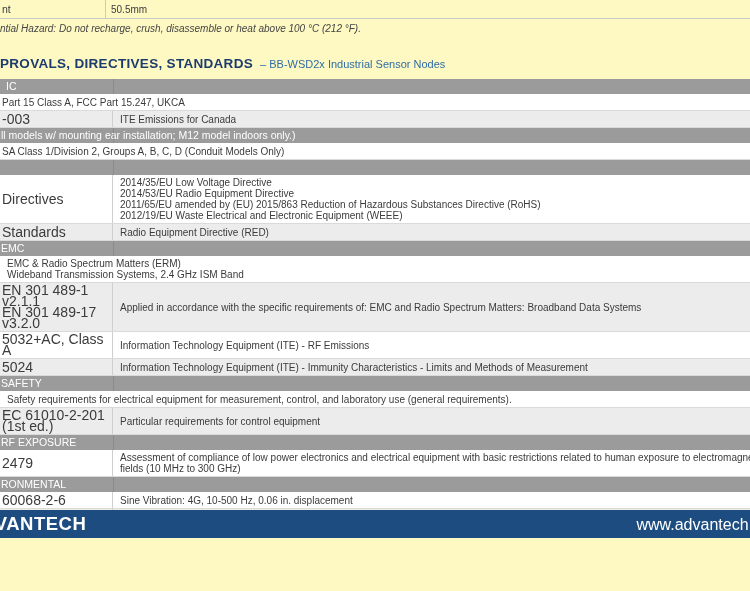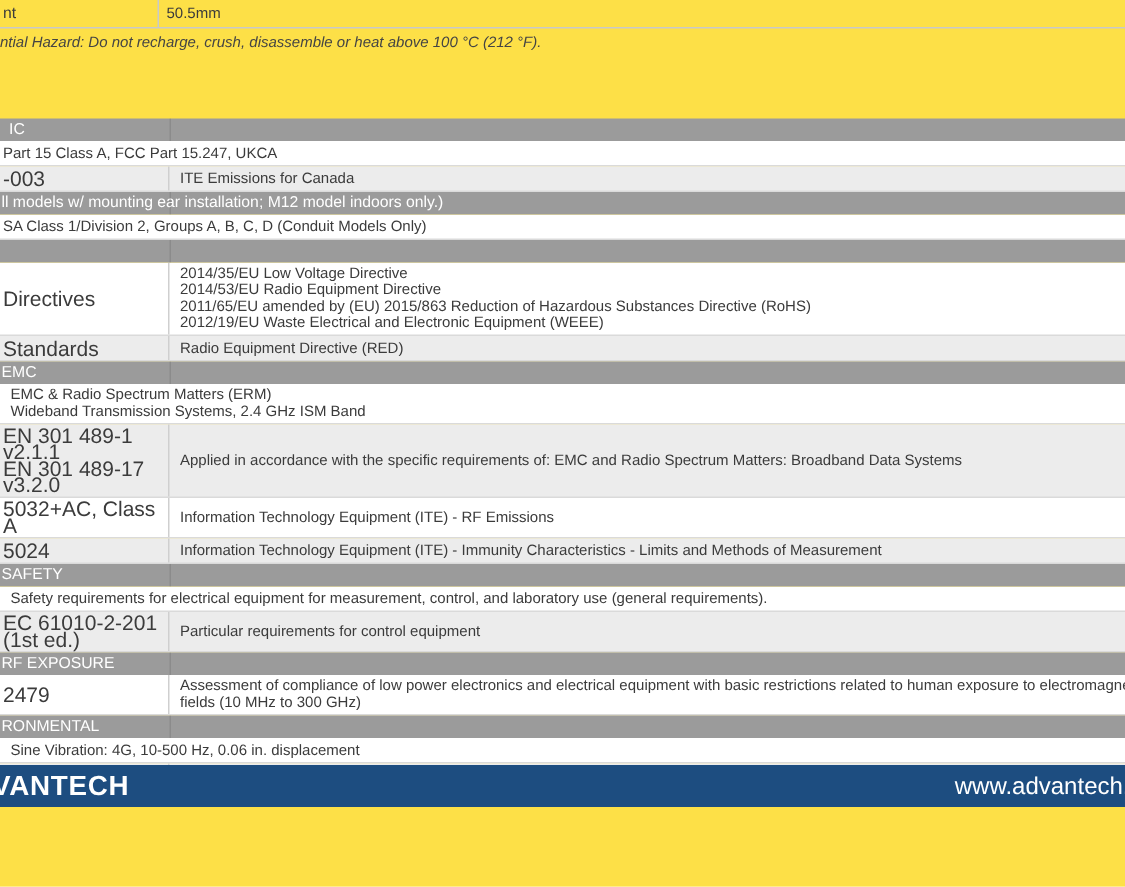--- a/index.html
+++ b/index.html
@@ -1,17 +1,17 @@
 <!DOCTYPE html>
 <html><head>
 <meta charset="utf-8">
 <style>
   html,body{margin:0;padding:0;background:#fff;}
   body{width:750px;height:591px;overflow:hidden;font-family:"Liberation Sans","DejaVu Sans",sans-serif;}
-  .page{position:relative;width:750px;height:591px;overflow:hidden;background:#fde047;}
+  .page{position:relative;width:750px;height:591px;overflow:hidden;background:#fef9c3;}
 
   
   .top-row{position:absolute;top:0;left:0;width:750px;height:19px;border-bottom:1px solid #c9c9c9;display:flex;box-sizing:border-box;}
   .top-row .cl{flex:0 0 106px;border-right:1px solid #c9c9c9;font-size:10.5px;color:#3b3b3b;display:flex;align-items:center;padding-left:2px;box-sizing:border-box;}
   .top-row .cr{flex:1;font-size:10px;color:#3b3b3b;display:flex;align-items:center;padding-left:5px;}
 
   .hazard{position:absolute;top:23px;left:0;font-size:10px;font-style:italic;color:#444;white-space:nowrap;}
 
   .title-row{position:absolute;top:56px;left:0;display:flex;align-items:baseline;white-space:nowrap;}
   .title-main{font-size:13.5px;font-weight:bold;color:#1c3c6e;letter-spacing:.3px;}
@@ -37,20 +37,24 @@
 
 <div class="page">
 
   <div class="top-row">
     <div class="cl">nt</div>
     <div class="cr">50.5mm</div>
   </div>
 
   <div class="hazard">ntial Hazard:  Do not recharge, crush, disassemble or heat above 100 °C  (212 °F).</div>
 
+  <div class="title-row">
+    <span class="title-main">PROVALS, DIRECTIVES, STANDARDS</span>
+    <span class="title-sub">– BB-WSD2x Industrial Sensor Nodes</span>
+  </div>
 
   <div class="main-table">
       <div class="sec-bar" style="padding-left: 6px;">IC</div>
       <div class="trow">
         <div class="cell-span">Part 15 Class A, FCC Part 15.247, UKCA</div>
       </div>
       <div class="trow shade">
         <div class="cell-l">-003</div>
         <div class="cell-r">ITE Emissions for Canada</div>
       </div>
@@ -97,20 +101,21 @@
         <div class="cell-r">Particular requirements for control equipment</div>
       </div>
       <div class="sec-bar" style="padding-left: 1px;">RF EXPOSURE</div>
       <div class="trow">
         <div class="cell-l">2479</div>
         <div class="cell-r">Assessment of compliance of low power electronics and electrical equipment with basic restrictions related to human exposure to electromagnetic
 fields (10 MHz to 300 GHz)</div>
       </div>
       <div class="sec-bar" style="padding-left: 1px;">RONMENTAL</div>
       <div class="trow">
+        <div class="cell-l">60068-2-6</div>
         <div class="cell-r">Sine Vibration: 4G, 10-500 Hz, 0.06 in. displacement</div>
       </div>
       <div class="trow shade">
         <div class="cell-l">60068-2-27</div>
         <div class="cell-r">Mechanical Shock: 50G, 11ms, 18 pulses</div>
       </div>
     </div>
 
   <div class="footer">
     <span class="logo">ADVANTECH</span>

